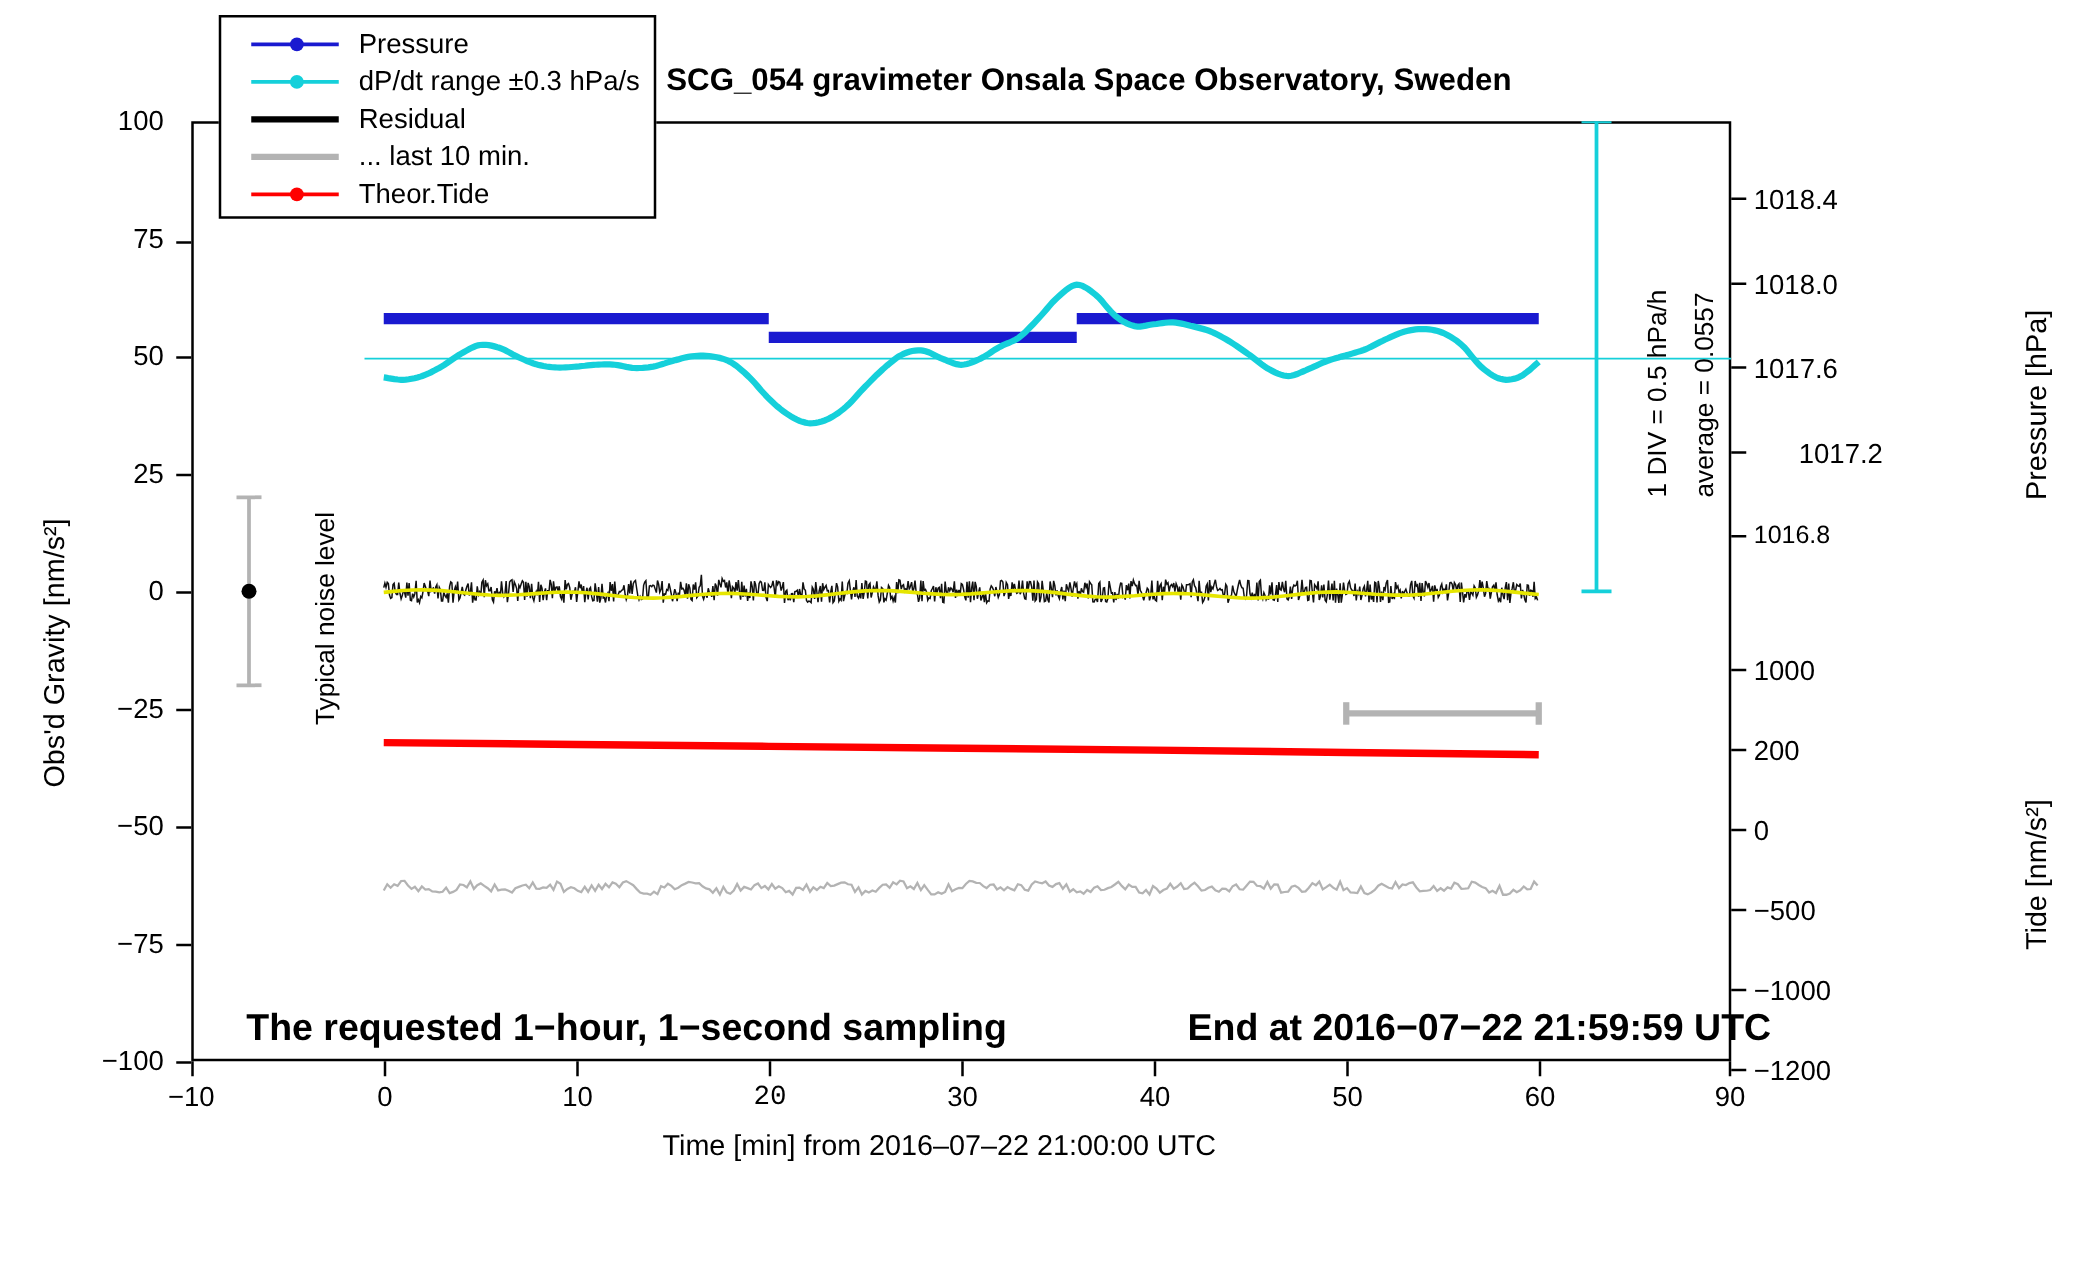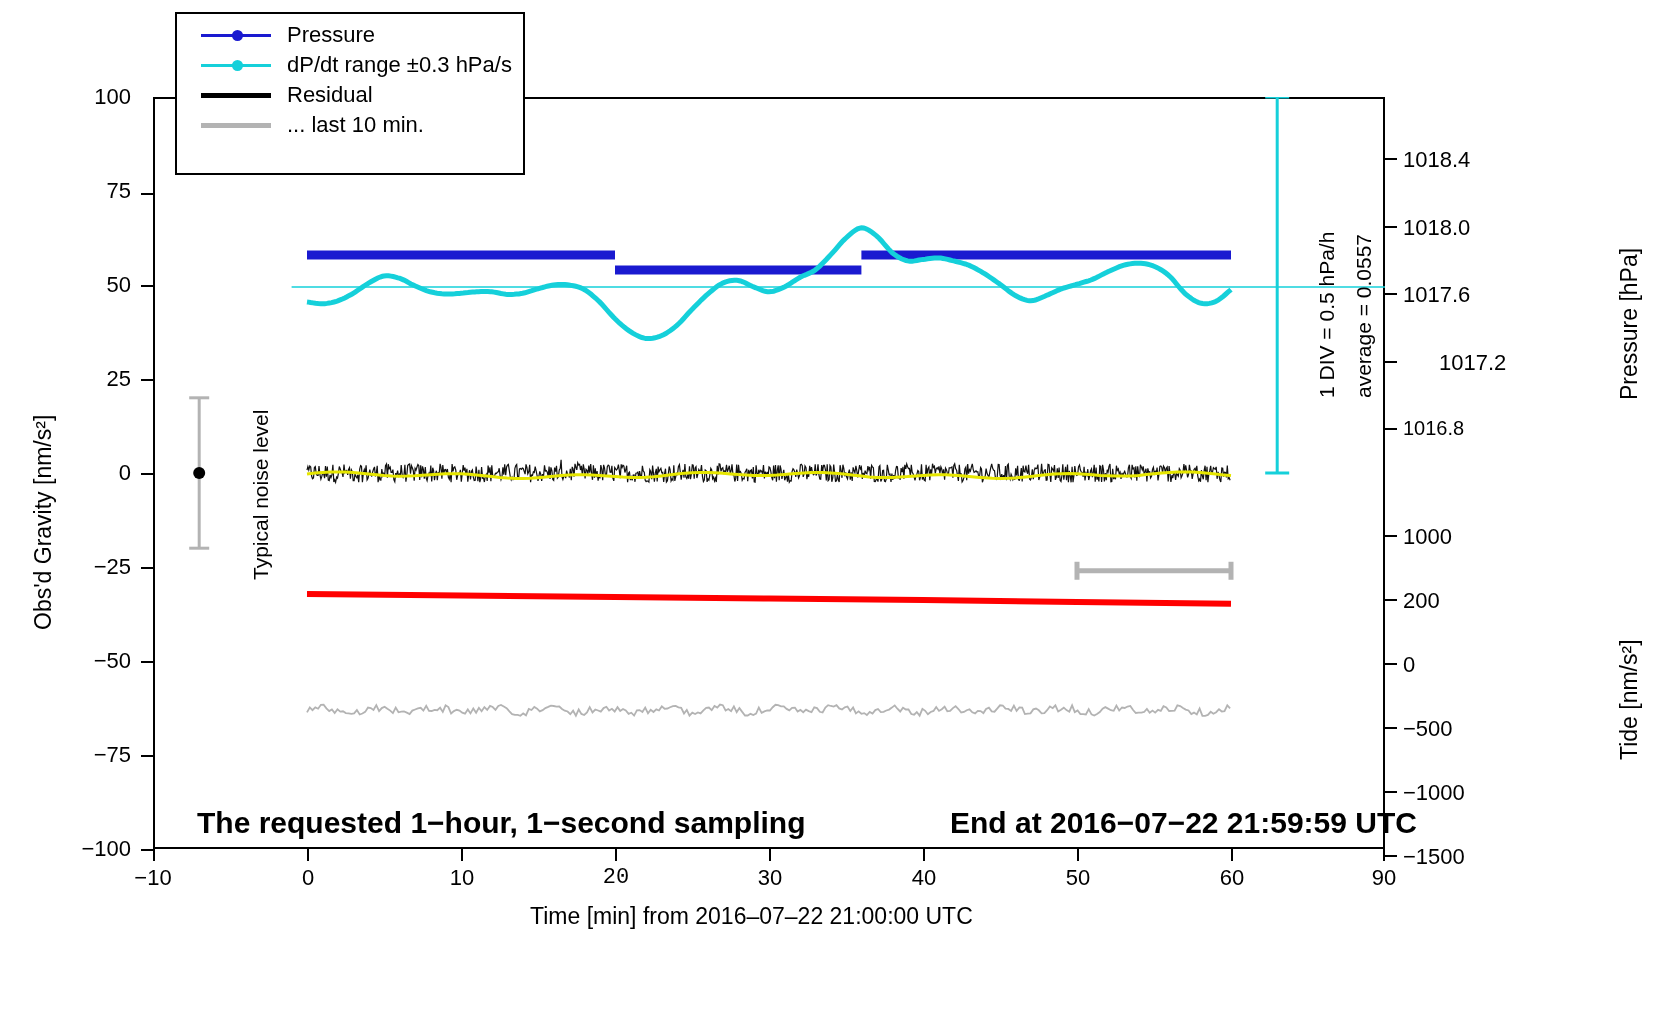--- a/index.html
+++ b/index.html
@@ -136,20 +136,21 @@
     white-space: nowrap;
     transform-origin: 0 0;
     transform: rotate(-90deg);
   }
 </style>
 </head>
 <body>
 
 <div id="root">
 
+  <div class="abs" id="chart-title" style="left:533px; top:50px;">SCG_054 gravimeter Onsala Space Observatory, Sweden</div>
 
   <div class="abs" id="plot-frame"></div>
 
   <div class="abs" style="left:0px; top:97px; width:153px; height:752px;">
 
     <div class="ytick-label" style="top:0px;   right:22px;">100</div>
     <div class="ytick-mark" style="top:96px;  right:0px; width:12px;"></div>
     <div class="ytick-label" style="top:94px;  right:22px;">75</div>
     <div class="ytick-mark" style="top:188px; right:0px; width:12px;"></div>
     <div class="ytick-label" style="top:188px; right:22px;">50</div>
@@ -211,21 +212,21 @@
     <div class="abs" style="left:18px; top:4px; font-size:22px;">1000</div>
     <div class="abs" style="left:0px; top:79px; width:12px; height:2px; background:#000;"></div>
     <div class="abs" style="left:18px; top:68px; font-size:22px;">200</div>
     <div class="abs" style="left:0px; top:143px; width:12px; height:2px; background:#000;"></div>
     <div class="abs" style="left:18px; top:132px; font-size:22px;">0</div>
     <div class="abs" style="left:0px; top:207px; width:12px; height:2px; background:#000;"></div>
     <div class="abs" style="left:18px; top:196px; font-size:22px;">−500</div>
     <div class="abs" style="left:0px; top:271px; width:12px; height:2px; background:#000;"></div>
     <div class="abs" style="left:18px; top:260px; font-size:22px;">−1000</div>
     <div class="abs" style="left:0px; top:335px; width:12px; height:2px; background:#000;"></div>
-    <div class="abs" style="left:18px; top:324px; font-size:22px;">−1500</div>
+    <div class="abs" style="left:18px; top:324px; font-size:22px;">−1200</div>
   </div>
   <div class="abs axis-title rot-right" style="left:1616px; top:760px;">Tide [nm/s²]</div>
 
   <svg class="abs" id="data-svg" width="1232" height="752" viewBox="0 0 1232 752">
 
     <line id="ref-line" x1="138.6" y1="189.88" x2="1232" y2="189.88" stroke="#15d0da" stroke-width="1.5"></line>
 
     <g id="pressure-group">
         <line x1="154" x2="462" y1="157.91999999999996" y2="157.91999999999996" stroke="#1a1ad0" stroke-width="9"></line>
         <line x1="462" x2="708.4" y1="172.96000000000004" y2="172.96000000000004" stroke="#1a1ad0" stroke-width="9"></line>
@@ -289,15 +290,22 @@
         <div class="legend-line" style="background:#000000; height:5px; top:8px;"></div>
       </div>
       <div class="legend-label">Residual</div>
     </div>
     <div class="legend-row">
       <div class="legend-sample">
         <div class="legend-line" style="background:#b3b3b3; height:5px; top:8px;"></div>
       </div>
       <div class="legend-label">... last 10 min.</div>
     </div>
+    <div class="legend-row">
+      <div class="legend-sample">
+        <div class="legend-line" style="background:#ff0000;"></div>
+        <div class="legend-dot" style="background:#ff0000;"></div>
+      </div>
+      <div class="legend-label">Theor.Tide</div>
+    </div>
   </div>
 
 </div>
 
 </body></html>

